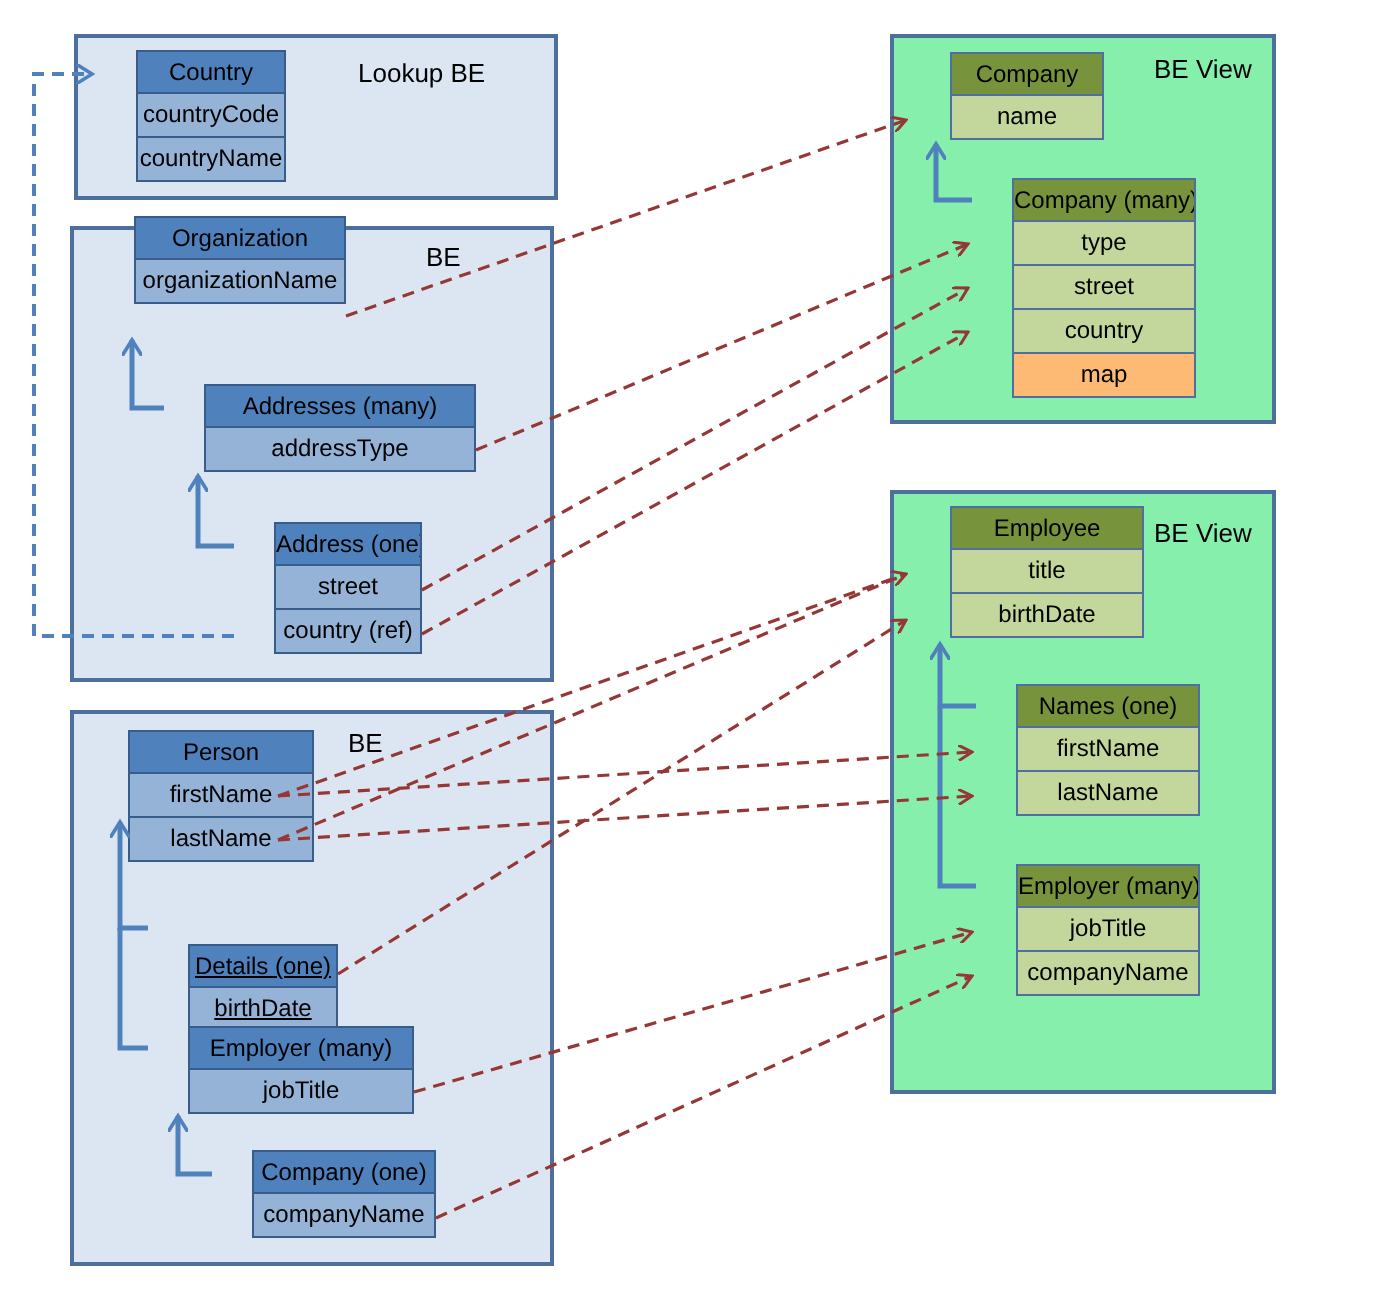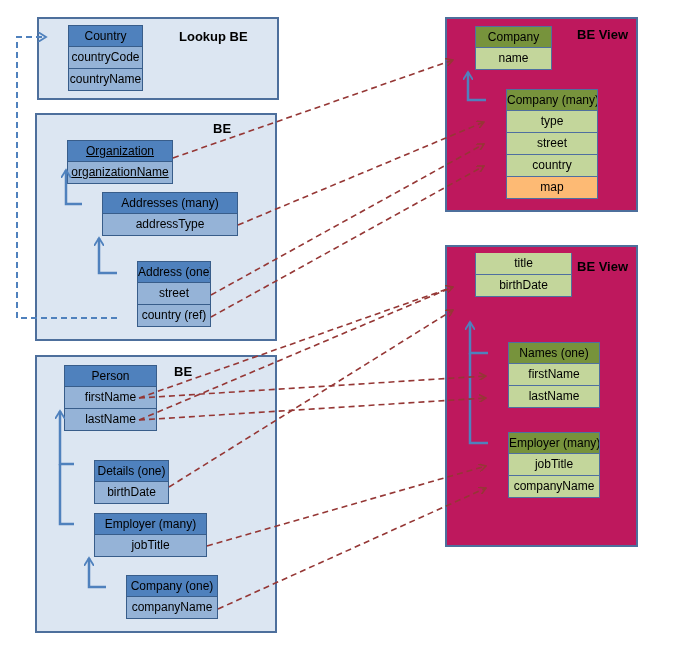--- a/index.html
+++ b/index.html
@@ -1,21 +1,21 @@
 <!DOCTYPE html>
 <html><head>
 <meta charset="utf-8">
 <style>
   html, body { margin:0; padding:0; background:#ffffff; }
   body { width:691px; height:650px; position:relative; overflow:hidden;
          font-family:"Liberation Sans", sans-serif; font-size:12px; }
   .group { position:absolute; box-sizing:border-box; border:2px solid #4d6f9c; }
   .group.be { background:#dce6f2; }
-  .group.view { background:#be185d; border-color:#4d6f9c; }
-  .glabel { position:absolute; font-weight:bold; font-size:13px; color:#000; }
+  .group.view { background:#86efac; border-color:#4d6f9c; }
+  .glabel { position:absolute; font-weight:normal; font-size:13px; color:#000; }
   .entity { position:absolute; box-sizing:border-box;padding-left:20px; }
   .entity .row { box-sizing:border-box; height:22px; line-height:20px; text-align:center;
                  font-size:12px; color:#000; white-space:nowrap; overflow:hidden; }
   .be-ent .row { border:1.5px solid #385d8a; border-top-width:0; background:#95b3d7; }
   .be-ent .row.hdr { background:#4f81bd; border-top-width:1.5px; color:#000; }
   .view-ent .row { border:1.5px solid #4f6fa0; border-top-width:0; background:#c3d69b; }
   .view-ent .row.hdr { background:#77933c; border-top-width:1.5px; }
   .view-ent .row.pink { background:#fdba74; }
   svg#lines { position:absolute; left:0; top:0; width:691px; height:650px; pointer-events:none; }
 </style>
@@ -37,21 +37,21 @@
 <div class="group view" style="left:445px;top:245px;width:193px;height:302px;">
   <span class="glabel" style="left:130px;top:12px;">BE View</span>
 </div>
 
 <div class="entity be-ent" style="left:48px;top:25px;width:95px;">
   <div class="row hdr">Country</div>
   <div class="row">countryCode</div>
   <div class="row">countryName</div>
 </div>
 
-<div class="entity be-ent" style="left:47px;top:140px;width:126px;text-decoration:underline;">
+<div class="entity be-ent" style="left:47px;top:108px;width:126px;">
   <div class="row hdr">Organization</div>
   <div class="row">organizationName</div>
 </div>
 
 <div class="entity be-ent" style="left:82px;top:192px;width:156px;">
   <div class="row hdr">Addresses (many)</div>
   <div class="row">addressType</div>
 </div>
 
 <div class="entity be-ent" style="left:117px;top:261px;width:94px;">
@@ -59,21 +59,21 @@
   <div class="row">street</div>
   <div class="row">country (ref)</div>
 </div>
 
 <div class="entity be-ent" style="left:44px;top:365px;width:113px;">
   <div class="row hdr">Person</div>
   <div class="row">firstName</div>
   <div class="row">lastName</div>
 </div>
 
-<div class="entity be-ent" style="left:74px;top:460px;width:95px;">
+<div class="entity be-ent" style="left:74px;top:472px;width:95px;text-decoration:underline;">
   <div class="row hdr">Details (one)</div>
   <div class="row">birthDate</div>
 </div>
 
 <div class="entity be-ent" style="left:74px;top:513px;width:133px;">
   <div class="row hdr">Employer (many)</div>
   <div class="row">jobTitle</div>
 </div>
 
 <div class="entity be-ent" style="left:106px;top:575px;width:112px;">
@@ -88,20 +88,21 @@
 
 <div class="entity view-ent" style="left:486px;top:89px;width:112px;">
   <div class="row hdr">Company (many)</div>
   <div class="row">type</div>
   <div class="row">street</div>
   <div class="row">country</div>
   <div class="row pink">map</div>
 </div>
 
 <div class="entity view-ent" style="left:455px;top:253px;width:117px;">
+  <div class="row hdr">Employee</div>
   <div class="row">title</div>
   <div class="row">birthDate</div>
 </div>
 
 <div class="entity view-ent" style="left:488px;top:342px;width:112px;">
   <div class="row hdr">Names (one)</div>
   <div class="row">firstName</div>
   <div class="row">lastName</div>
 </div>
 

